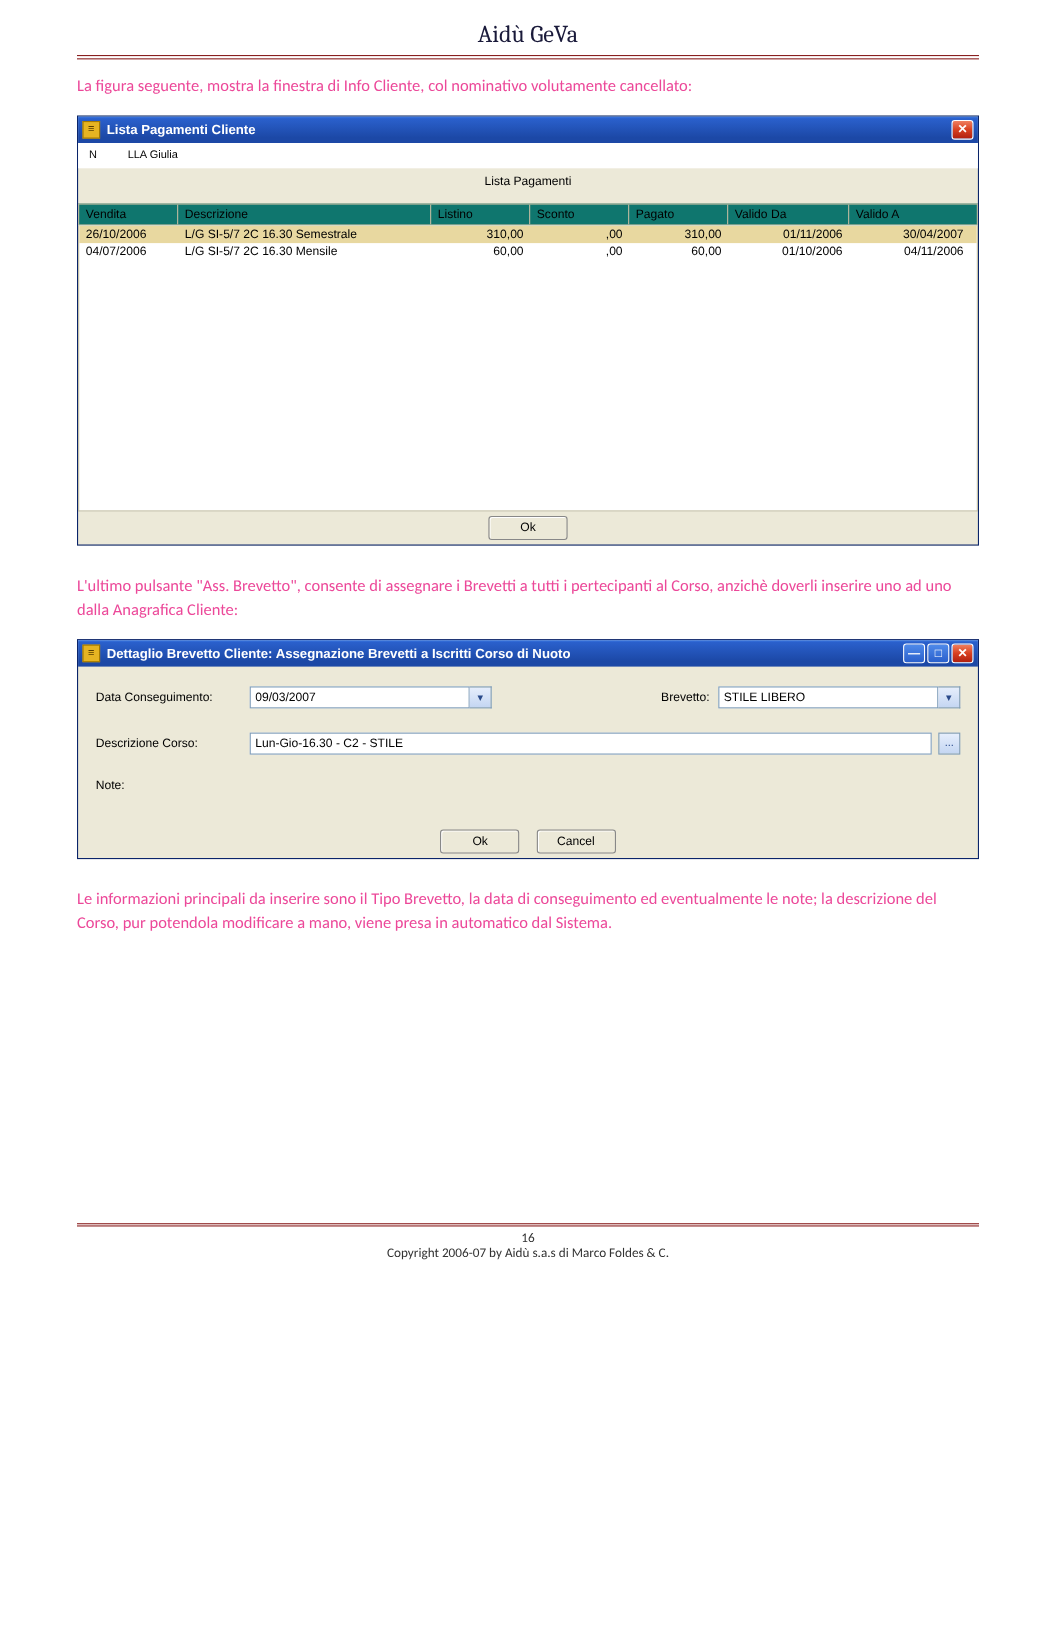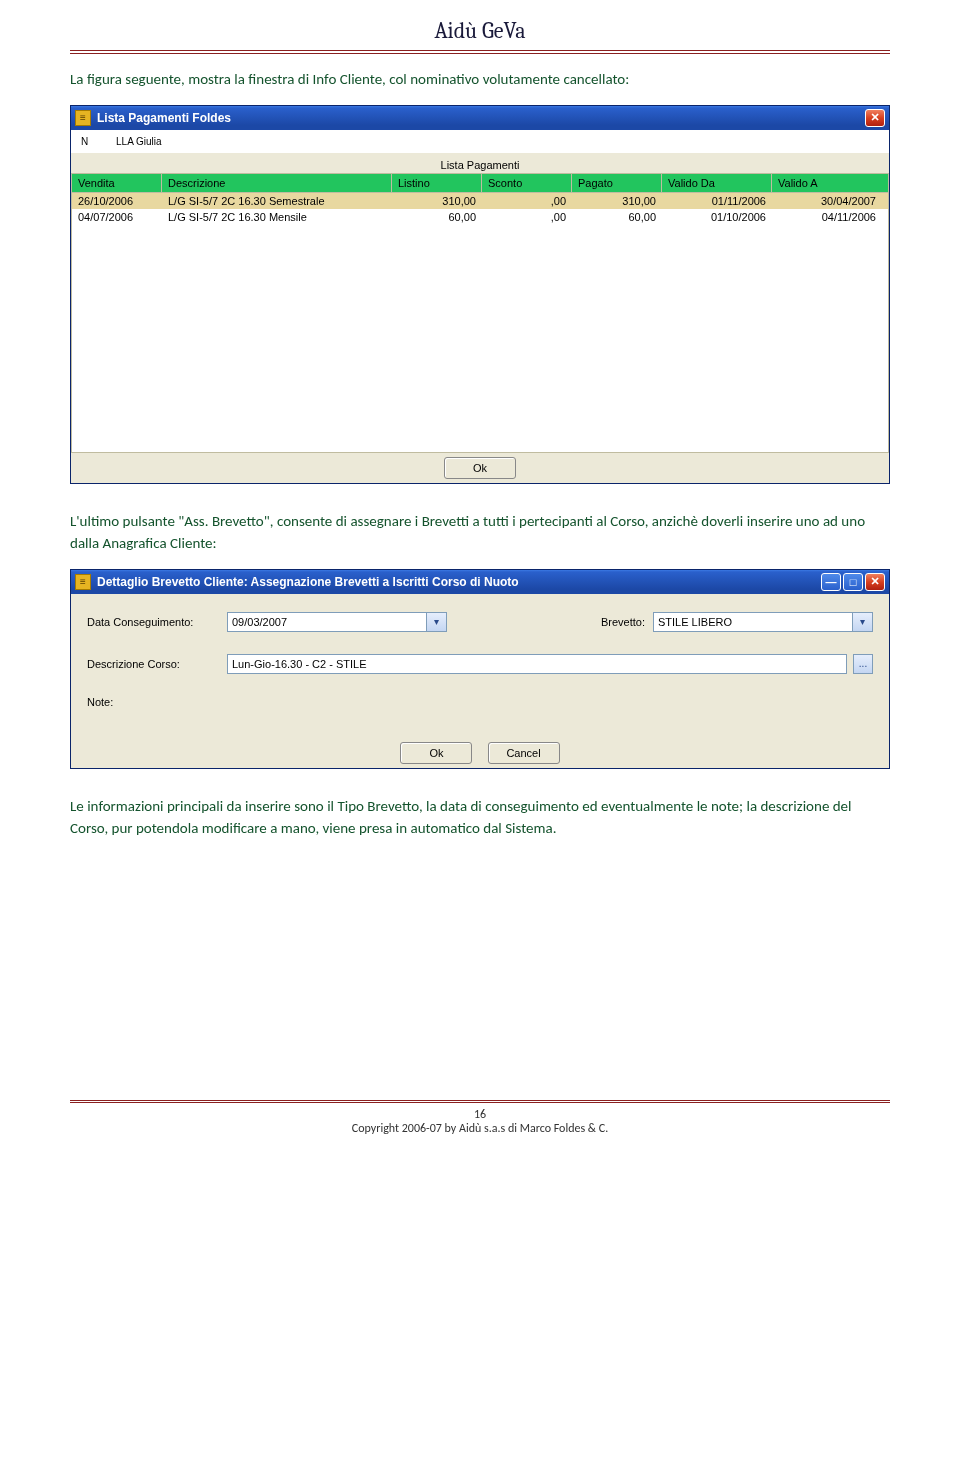--- a/index.html
+++ b/index.html
@@ -17,21 +17,21 @@
     color: #1a1a3a;
     padding: 18px 0 6px 0;
     border-bottom: 1.5px solid #8a2020;
     margin-bottom: 2px;
     font-family: Cambria, Georgia, serif;
   }
   .header-underline { border-bottom: 0.5px solid #8a2020; margin-bottom: 14px; }
   .body-text {
     font-size: 15px;
     line-height: 1.5;
-    color: #14532d;
+    color: #ec4899;
     margin: 14px 0;
     font-family: Calibri, Arial, sans-serif;
   }
   
   .xp-window {
     border: 1px solid #0a246a;
     background: #ece9d8;
     font-family: Tahoma, Arial, sans-serif;
     font-size: 11px;
     color: #000;
@@ -75,22 +75,23 @@
     padding: 6px 10px;
     font-size: 10px;
   }
   .subhead {
     text-align: center;
     padding: 6px 0 2px 0;
     font-size: 11px;
   }
   .grid-header {
     display: flex;
-    background: #22c55e;
+    background: #0f766e;
     border: 1px solid #c0bca0;
+    margin-top: 12px;
   }
   .grid-header > div {
     padding: 3px 6px;
     border-right: 1px solid #c0bca0;
     font-size: 11px;
   }
   .grid-header > div:last-child { border-right: none; }
   .grid-body {
     background: #fff;
     height: 260px;
@@ -176,21 +177,21 @@
 <body>
 
 <div class="page-header">Aidù GeVa</div>
 <div class="header-underline"></div>
 
 <p class="body-text">La figura seguente, mostra la finestra di Info Cliente, col nominativo volutamente cancellato:</p>
 
 <div class="xp-window">
   <div class="titlebar">
     <span class="ticon">≡</span>
-    <span>Lista Pagamenti Foldes</span>
+    <span>Lista Pagamenti Cliente</span>
     <span class="spacer"></span>
     <span class="win-btn close">✕</span>
   </div>
   <div class="client-name">
     <span>N</span>
     &nbsp;&nbsp;&nbsp;&nbsp;&nbsp;&nbsp;&nbsp;&nbsp;
     <span>LLA Giulia</span>
   </div>
   <div class="subhead">Lista Pagamenti</div>
   <div class="grid-header">

